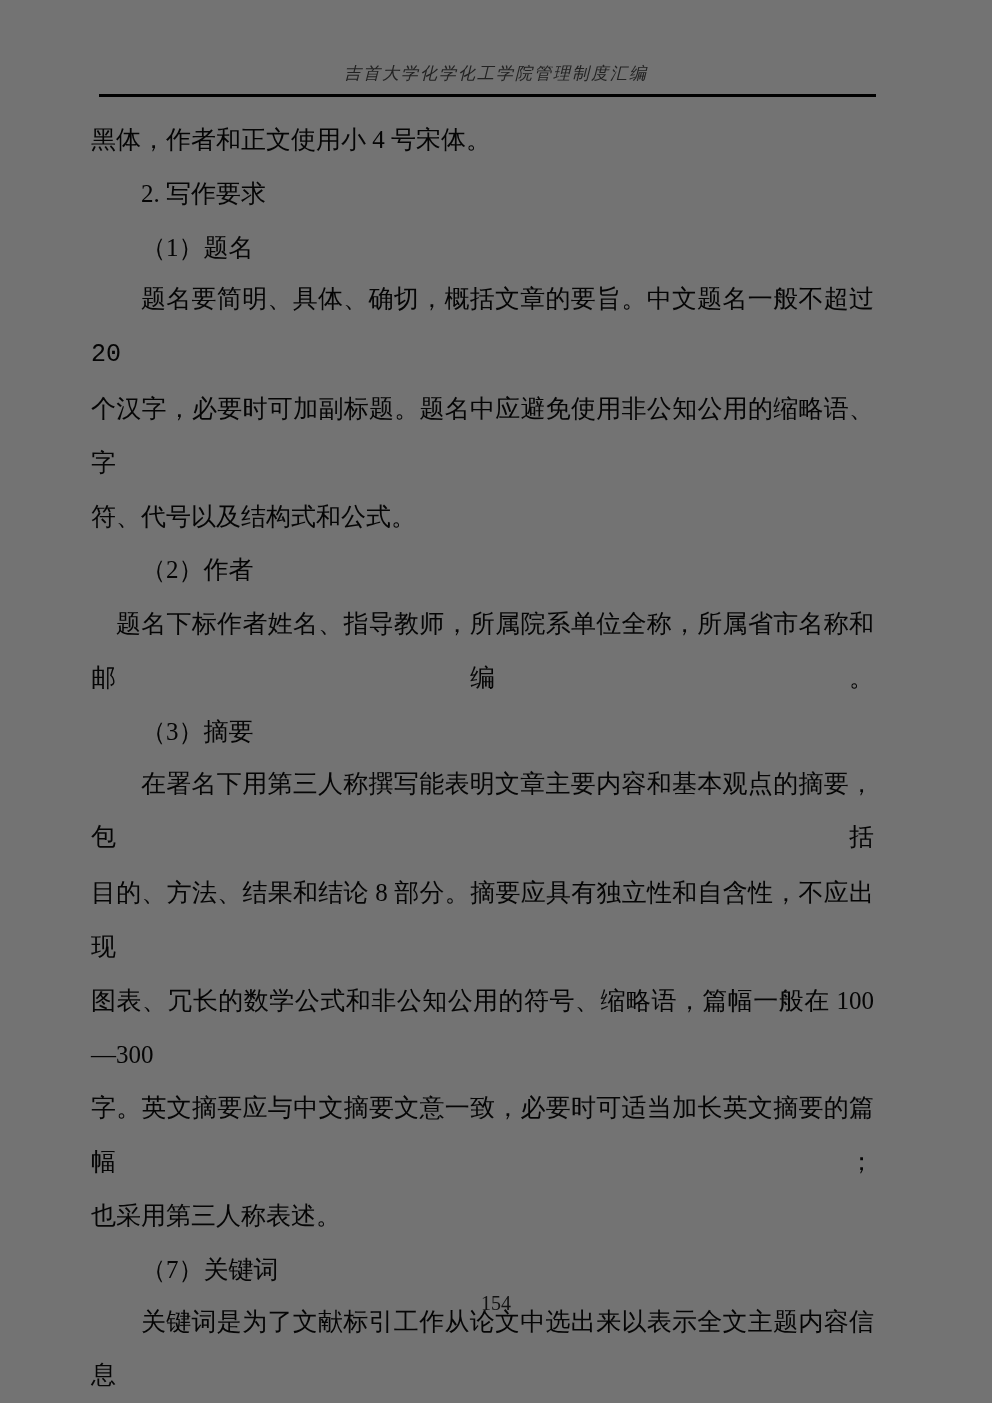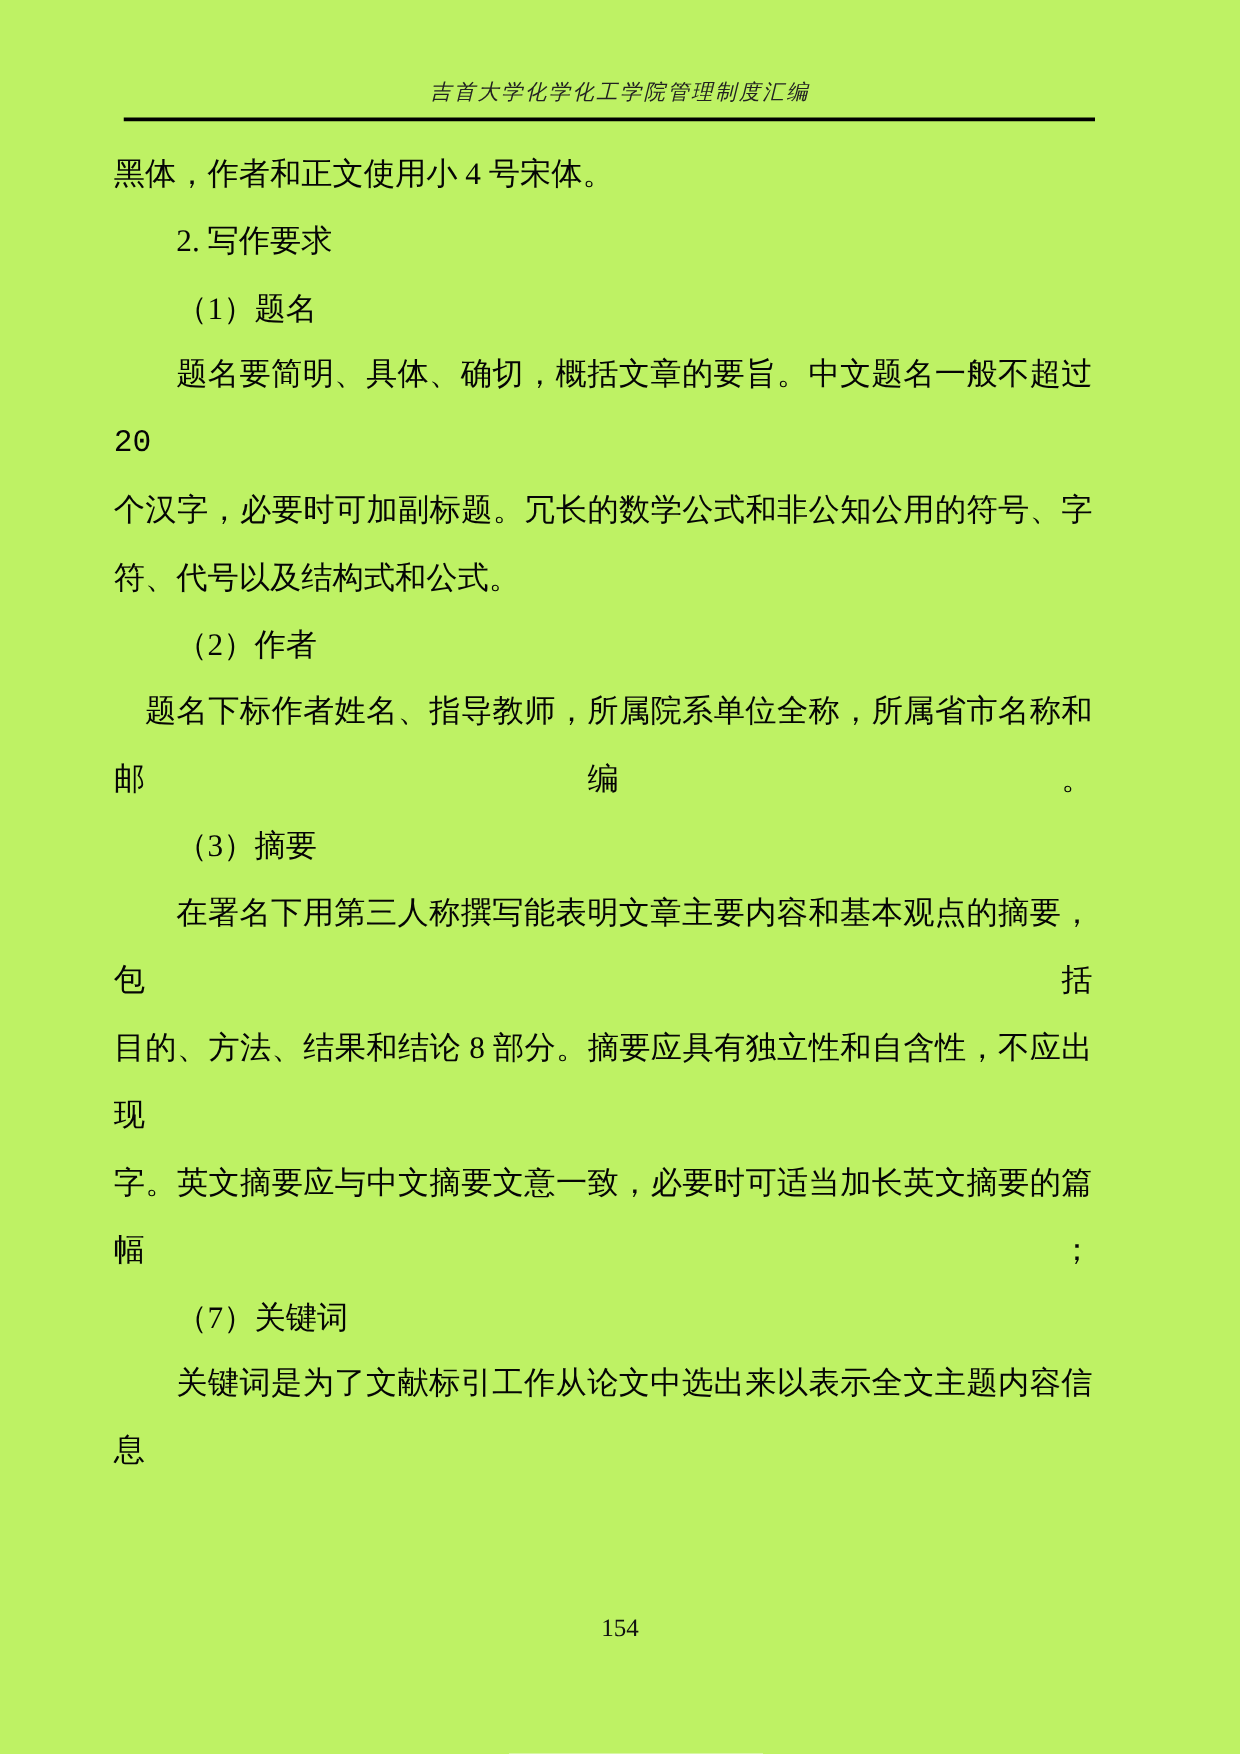--- a/index.html
+++ b/index.html
@@ -1,20 +1,20 @@
 <!DOCTYPE html>
 <html><head>
 <meta charset="utf-8">
 <style>
   html, body { margin: 0; padding: 0; background: #ffffff; }
   .page {
     position: relative;
     width: 992px;
     height: 1403px;
-    background: #bef264;
+    background: #737373;
     font-family: "Liberation Serif", "DejaVu Serif", serif;
     color: #000000;
     overflow: hidden;
   }
   .header-title {
     position: absolute;
     top: 62px;
     left: 0;
     width: 100%;
     text-align: center;
@@ -62,25 +62,27 @@
 <body>
 
 <div class="page">
   <div class="header-title">吉首大学化学化工学院管理制度汇编</div>
   <div class="header-rule"></div>
   <div class="body-text">
       <div class="line st-start">黑体，作者和正文使用小 4 号宋体。</div>
       <div class="line st-indent">2. 写作要求</div>
       <div class="line st-indent">（1）题名</div>
       <div class="line st-indent-justify">题名要简明、具体、确切，概括文章的要旨。中文题名一般不超过 20</div>
-      <div class="line st-justify">个汉字，必要时可加副标题。冗长的数学公式和非公知公用的符号、字</div>
+      <div class="line st-justify">个汉字，必要时可加副标题。题名中应避免使用非公知公用的缩略语、字</div>
       <div class="line st-plain">符、代号以及结构式和公式。</div>
       <div class="line st-indent">（2）作者</div>
       <div class="line st-justify-indent1">题名下标作者姓名、指导教师，所属院系单位全称，所属省市名称和邮编。</div>
       <div class="line st-indent">（3）摘要</div>
       <div class="line st-indent-justify">在署名下用第三人称撰写能表明文章主要内容和基本观点的摘要，包括</div>
       <div class="line st-justify">目的、方法、结果和结论 8 部分。摘要应具有独立性和自含性，不应出现</div>
+      <div class="line st-justify">图表、冗长的数学公式和非公知公用的符号、缩略语，篇幅一般在 100—300</div>
       <div class="line st-justify">字。英文摘要应与中文摘要文意一致，必要时可适当加长英文摘要的篇幅；</div>
+      <div class="line st-plain">也采用第三人称表述。</div>
       <div class="line st-indent">（7）关键词</div>
       <div class="line st-indent-justify">关键词是为了文献标引工作从论文中选出来以表示全文主题内容信息</div>
     </div>
   <div class="footer">154</div>
 </div>
 
 </body></html>

